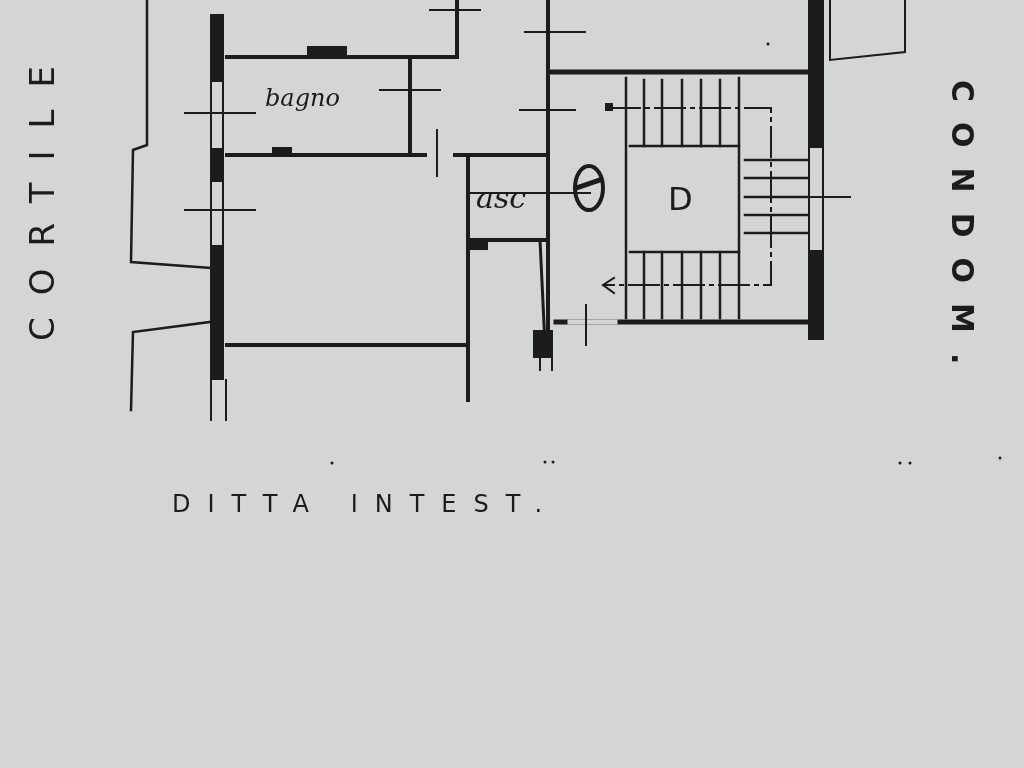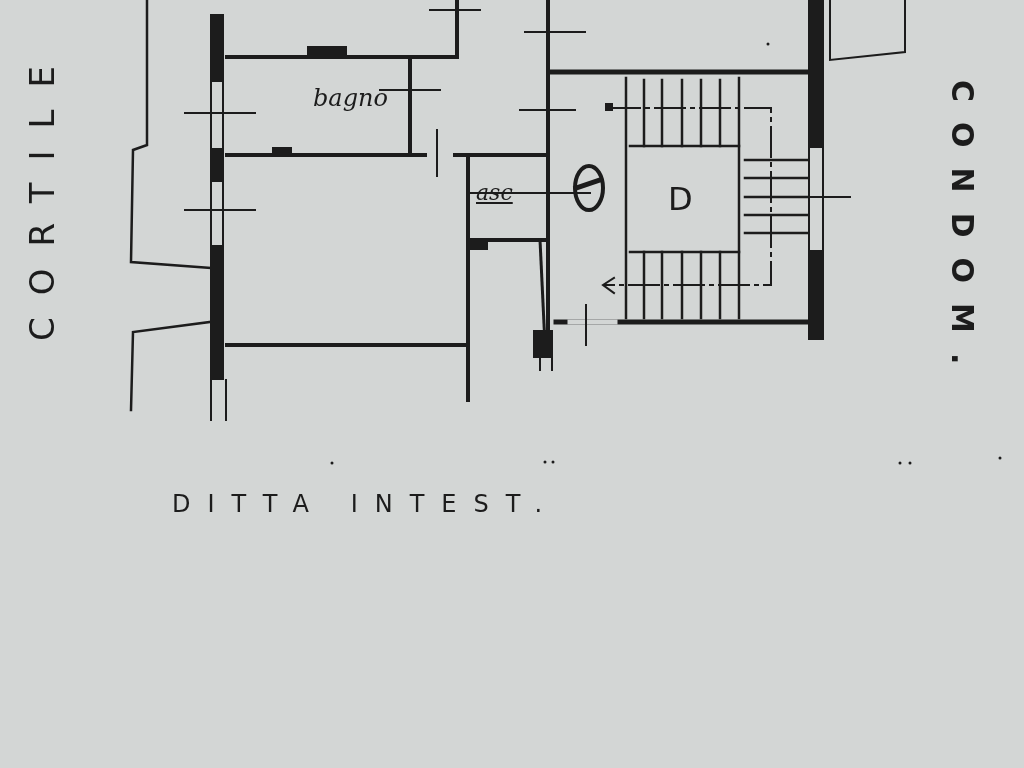--- a/index.html
+++ b/index.html
@@ -2,22 +2,22 @@
 <html><head>
 <meta charset="utf-8">
 <style>
   html, body { margin:0; padding:0; }
   body { width:1024px; height:768px; background:#d3d6d5; overflow:hidden; position:relative; font-family:"DejaVu Sans", sans-serif; }
   #plan { position:absolute; left:0; top:0; width:1024px; height:768px; }
   .lbl { position:absolute; color:#1c1c1c; font-family:"DejaVu Sans", sans-serif; }
   .cortile { left:22px; top:20px; width:40px; height:345px; writing-mode:vertical-rl; transform:rotate(180deg); font-size:34px; letter-spacing:22px; text-align:center; }
   .condom { left:940px; top:80px; width:40px; height:360px; writing-mode:vertical-rl; font-size:30px; letter-spacing:20px; font-weight:bold; }
   .ditta { left:172px; top:490px; font-size:24px; letter-spacing:17px; }
-  .bagno { left:265px; top:84px; font-size:24px; font-family:"DejaVu Serif", serif; font-style:italic;margin-left:48px; }
-  .asc { left:476px; top:180px; font-size:22px; font-family:"DejaVu Serif", serif; font-style:italic;text-decoration:underline; }
+  .bagno { left:265px; top:84px; font-size:24px; font-family:"DejaVu Serif", serif; font-style:italic; }
+  .asc { left:476px; top:180px; font-size:30px; font-family:"DejaVu Serif", serif; font-style:italic; }
   .dlabel { left:668px; top:180px; font-size:32px; }
 </style>
 </head>
 <body>
 
 <svg id="plan" viewBox="0 0 1024 768" xmlns="http://www.w3.org/2000/svg">
   <g stroke="#1c1c1c" fill="none" stroke-linecap="square">
 
     <path d="M147 0 L147 145 L133 150 L131 262 L210 268" stroke-width="2.5"></path>
     <path d="M210 322 L133 332 L131 410" stroke-width="2.5"></path>

